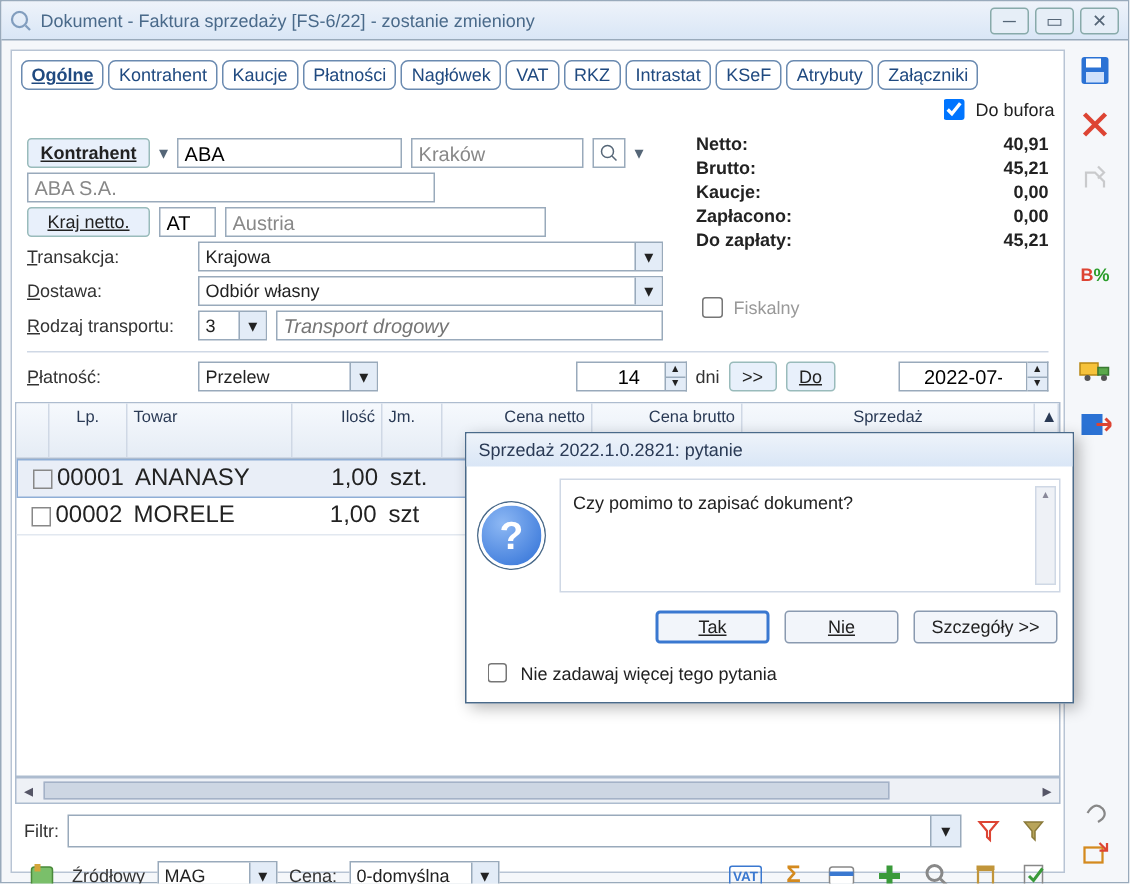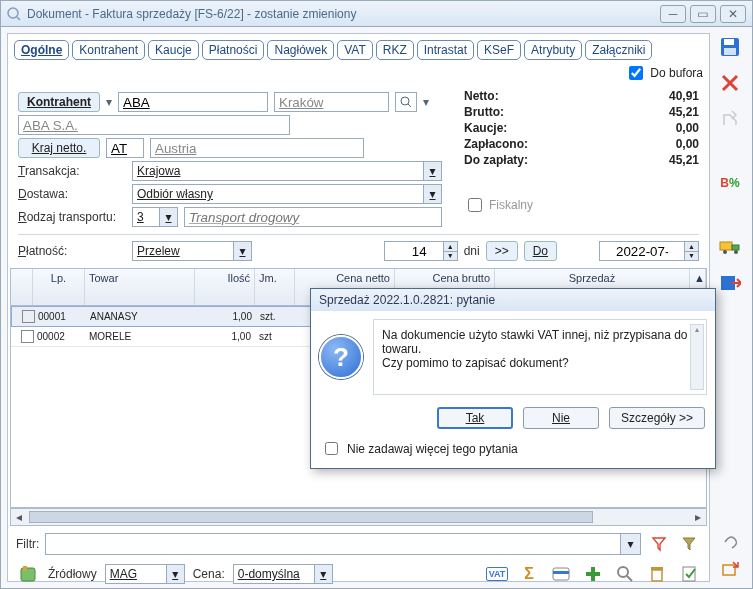--- a/index.html
+++ b/index.html
@@ -13,21 +13,21 @@
   .tabrow { display:flex; align-items:center; padding:6px 6px 4px 6px; gap:3px; flex-wrap:wrap; }
   .tab { border:1px solid #6a8ab0; border-radius:5px; padding:2px 6px; background:#fff; color:#204a80; cursor:pointer; }
   .tab.active { font-weight:700; }
   .bufor { margin-left:auto; display:flex; align-items:center; gap:4px; }
   .bufor input { width:14px; height:14px; }
   .inner { padding:2px 10px 4px 10px; }
   .row { display:flex; align-items:center; gap:6px; margin:3px 0; }
   .btnlike { border:1px solid #9bb; background:#e8f0fb; padding:2px 8px; border-radius:3px; cursor:pointer; min-width:82px; text-align:center; }
   .kbtn { font-weight:700; text-decoration:underline; }
   .plainbtn { border:1px solid #9bb; background:#e8f0fb; padding:2px 8px; border-radius:3px; cursor:pointer; }
-  input.txt, .combo, .drop { border:1px solid #9ab; height:20px; padding:1px 4px; background:#fff;text-decoration:underline; }
+  input.txt, .combo, .drop { border:1px solid #9ab; height:20px; padding:1px 4px; background:#fff; }
   input.txt.ro { color:#888; }
   .combo, .drop { display:flex; align-items:center; padding:0; }
   .combo .cv, .drop .cv { flex:1; padding:0 4px; }
   .combo .dd, .drop .dd { width:18px; height:100%; border-left:1px solid #9ab; background:#e3ecf7; display:flex; align-items:center; justify-content:center; cursor:pointer; }
   .label { color:#333; }
   .und { text-decoration:underline; }
   .totals { margin-left:auto; display:grid; grid-template-columns:auto auto; column-gap:40px; row-gap:2px; font-weight:600; }
   .totals .tl { text-align:left; }
   .totals .tv { text-align:right; font-weight:700; }
   .fisk { color:#999; display:flex; align-items:center; gap:4px; }
@@ -38,21 +38,21 @@
   .spin .sp { width:14px; border:1px solid #9ab; border-left:none; display:flex; flex-direction:column; }
   .spin .sp div { flex:1; display:flex; align-items:center; justify-content:center; font-size:7px; background:#e3ecf7; cursor:pointer; }
   .spin .sp div:first-child { border-bottom:1px solid #9ab; }
   .grid { border:1px solid #adbccf; margin:0 2px; }
   .ghead { display:flex; background:linear-gradient(#f6f9fd,#e5ecf5); border-bottom:1px solid #adbccf; }
   .ghead .gh { border-right:1px solid #cfd8e5; padding:3px 4px; font-size:11px; color:#2a3a55; text-align:center; }
   .ghead .gh .sub { display:flex; border-top:1px solid #cfd8e5; margin-top:3px; }
   .ghead .gh .sub div { flex:1; padding-top:2px; }
   .grow { display:flex; border-bottom:1px solid #e2e8f0; align-items:center; }
   .grow.sel { background:#e9eef7; border:1px solid #8faed6; }
-  .gc { padding:3px 4px; font-size:10px; }
+  .gc { padding:3px 4px; font-size:16px; }
   .chk { width:13px; height:13px; border:1px solid #888; margin:0 6px; }
   .gc.r { text-align:right; }
   .gscroll { height:18px; background:#eef1f6; border:1px solid #adbccf; margin:0 2px; display:flex; align-items:center; }
   .gscroll .thumb { height:12px; background:#cdd6e3; border:1px solid #a4b2c7; }
   .gscroll .arr { width:16px; text-align:center; color:#556; cursor:pointer; }
   .filtr { display:flex; align-items:center; gap:6px; padding:6px 8px 2px 8px; }
   .filtr .fdrop { flex:1; display:flex; border:1px solid #9ab; height:22px; }
   .filtr .fdrop .cv { flex:1; }
   .filtr .fdrop .dd { width:20px; border-left:1px solid #9ab; background:#e3ecf7; display:flex; align-items:center; justify-content:center; cursor:pointer; }
   .ico { width:24px; height:24px; display:flex; align-items:center; justify-content:center; border-radius:3px; cursor:pointer; }
@@ -398,21 +398,20 @@
         </div>
     </div>
 
   </div>
 
   <div class="dialog">
     <div class="dtitle">Sprzedaż 2022.1.0.2821: pytanie</div>
     <div class="dbody">
       <div class="qicon">?</div>
       <div class="dtext">
-        <div>Na dokumencie użyto stawki VAT innej, niż przypisana do towaru.</div>
         <div>Czy pomimo to zapisać dokument?</div>
         <div class="scr">
             <div style="text-align:center;font-size:8px;color:#889">▴</div>
           </div>
       </div>
     </div>
     <div class="dbtns">
       <div class="dbtn def">
           <span class="und">Tak</span>
         </div>

